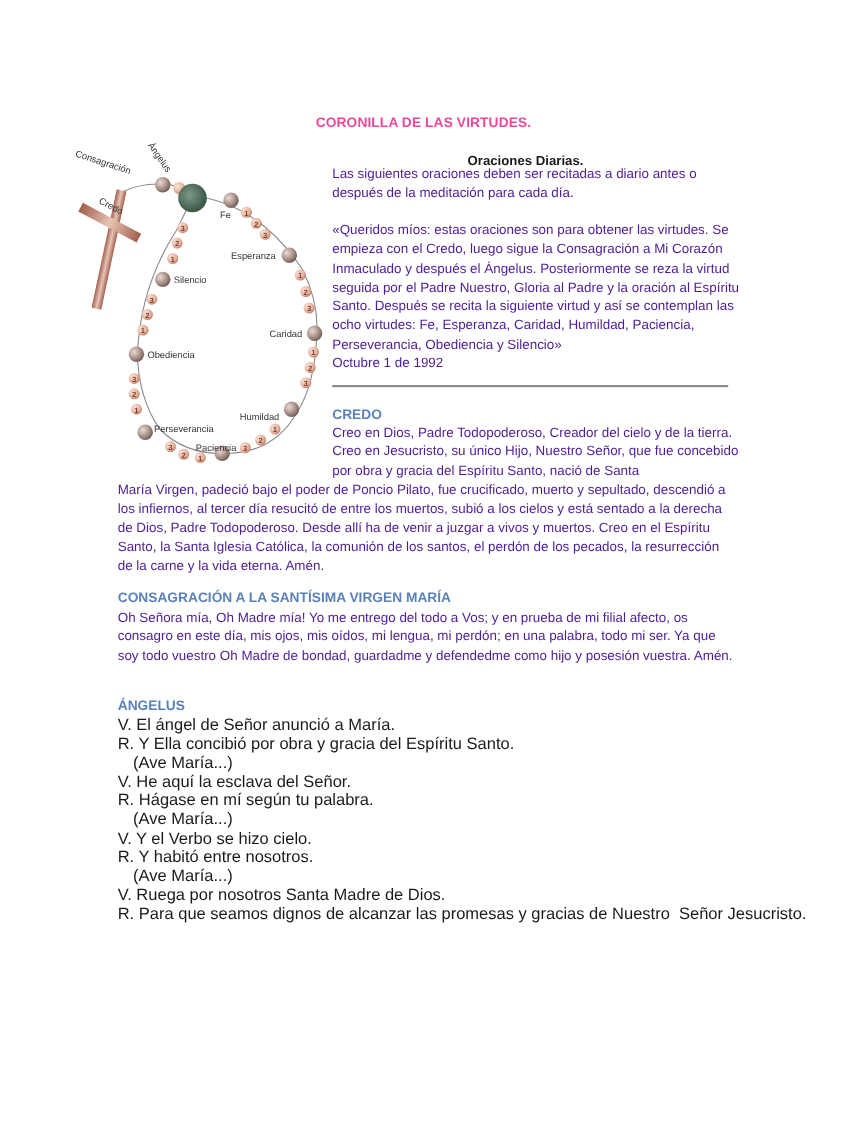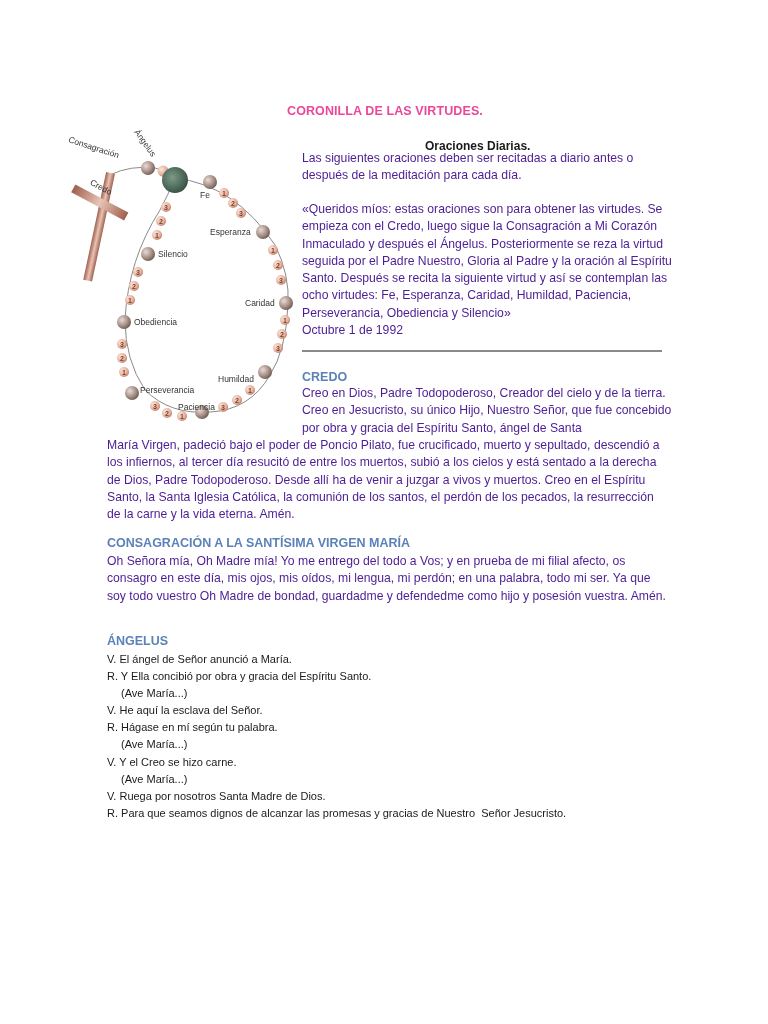--- a/index.html
+++ b/index.html
@@ -26,21 +26,21 @@
     .section-heading {
       position: absolute; font-size: 12.5px; font-weight: bold; color: #5b82b8;
     }
     .credo-heading { left: 302px; top: 370px; }
     .credo-text-top { left: 302px; top: 385px; width: 370px; }
     .credo-text-bottom { left: 107px; top: 437px; width: 560px; }
     .consag-heading { left: 107px; top: 536px; text-align: center; }
     .consag-text { left: 107px; top: 553px; width: 560px; }
     .angelus-heading { left: 107px; top: 634px; }
     .angelus-list { position: absolute; left: 107px; top: 651px; width: 560px; margin: 0; padding: 0; list-style: none; }
-    .angelus-list li { font-size: 11px; line-height: 17.1px; white-space: pre; }
+    .angelus-list li { font-size: 15px; line-height: 17.1px; white-space: pre; }
     .angelus-list li.indent { padding-left: 14px; }
     .rosary { position: absolute; left: 60px; top: 110px; width: 250px; height: 320px; }
     .rosary svg { width: 250px; height: 320px; display: block; }
     .rlabel { font-family: "Liberation Sans", sans-serif; font-size: 8.5px; fill: #333; }
     .bnum { font-family: "Liberation Sans", sans-serif; font-size: 7px; fill: #7a3b2a; font-weight: bold; }
   </style>
 </head>
 <body>
 
 <div class="rosary">
@@ -164,31 +164,32 @@
 <p class="para intro">Las siguientes oraciones deben ser recitadas a diario antes o después de la meditación para cada día.</p>
 
 <p class="para quote">
   <span>«Queridos míos: estas oraciones son para obtener las virtudes. Se empieza con el Credo, luego sigue la Consagración a Mi Corazón Inmaculado y después el Ángelus. Posteriormente se reza la virtud seguida por el Padre Nuestro, Gloria al Padre y la oración al Espíritu Santo. Después se recita la siguiente virtud y así se contemplan las ocho virtudes: Fe, Esperanza, Caridad, Humildad, Paciencia, Perseverancia, Obediencia y Silencio»</span>
   <span class="date">Octubre 1 de 1992</span>
 </p>
 
 <div class="separator"></div>
 
 <div class="section-heading credo-heading">CREDO</div>
-<p class="para credo-text-top">Creo en Dios, Padre Todopoderoso, Creador del cielo y de la tierra. Creo en Jesucristo, su único Hijo, Nuestro Señor, que fue concebido por obra y gracia del Espíritu Santo, ángel de Santa</p>
+<p class="para credo-text-top">Creo en Dios, Padre Todopoderoso, Creador del cielo y de la tierra. Creo en Jesucristo, su único Hijo, Nuestro Señor, que fue concebido por obra y gracia del Espíritu Santo, nació de Santa</p>
 <p class="para credo-text-bottom">María Virgen, padeció bajo el poder de Poncio Pilato, fue  crucificado, muerto y sepultado, descendió a los infiernos,  al tercer día resucitó de entre los muertos, subió a los cielos y está sentado a la derecha de Dios, Padre Todopoderoso. Desde allí ha de venir a juzgar a vivos y muertos. Creo en el Espíritu Santo, la Santa Iglesia Católica, la comunión de los santos, el perdón de los pecados, la resurrección de la carne y la vida eterna. Amén.</p>
 
 <div class="section-heading consag-heading">CONSAGRACIÓN A LA SANTÍSIMA VIRGEN MARÍA</div>
 <p class="para consag-text">Oh Señora mía, Oh Madre mía! Yo me entrego del todo a Vos; y en prueba de mi filial afecto, os consagro en este día, mis ojos, mis oídos, mi lengua, mi perdón; en una palabra, todo mi ser. Ya que soy todo vuestro Oh Madre de bondad, guardadme y defendedme como hijo y posesión vuestra. Amén.</p>
 
 <div class="section-heading angelus-heading">ÁNGELUS</div>
 <ul class="angelus-list">
   <li>V. El ángel de Señor anunció a María.</li>
   <li>R. Y Ella concibió por obra y gracia del Espíritu Santo.</li>
   <li class="indent">(Ave María...)</li>
   <li>V. He aquí la esclava del Señor.</li>
   <li>R. Hágase en mí según tu palabra.</li>
   <li class="indent">(Ave María...)</li>
-  <li>V. Y el Creo se hizo carne.</li>
+  <li>V. Y el Verbo se hizo cielo.</li>
+  <li>R. Y habitó entre nosotros.</li>
   <li class="indent">(Ave María...)</li>
   <li>V. Ruega por nosotros Santa Madre de Dios.</li>
   <li>R. Para que seamos dignos de alcanzar las promesas y gracias de Nuestro  Señor Jesucristo.</li>
 </ul>
 
 </body></html>

